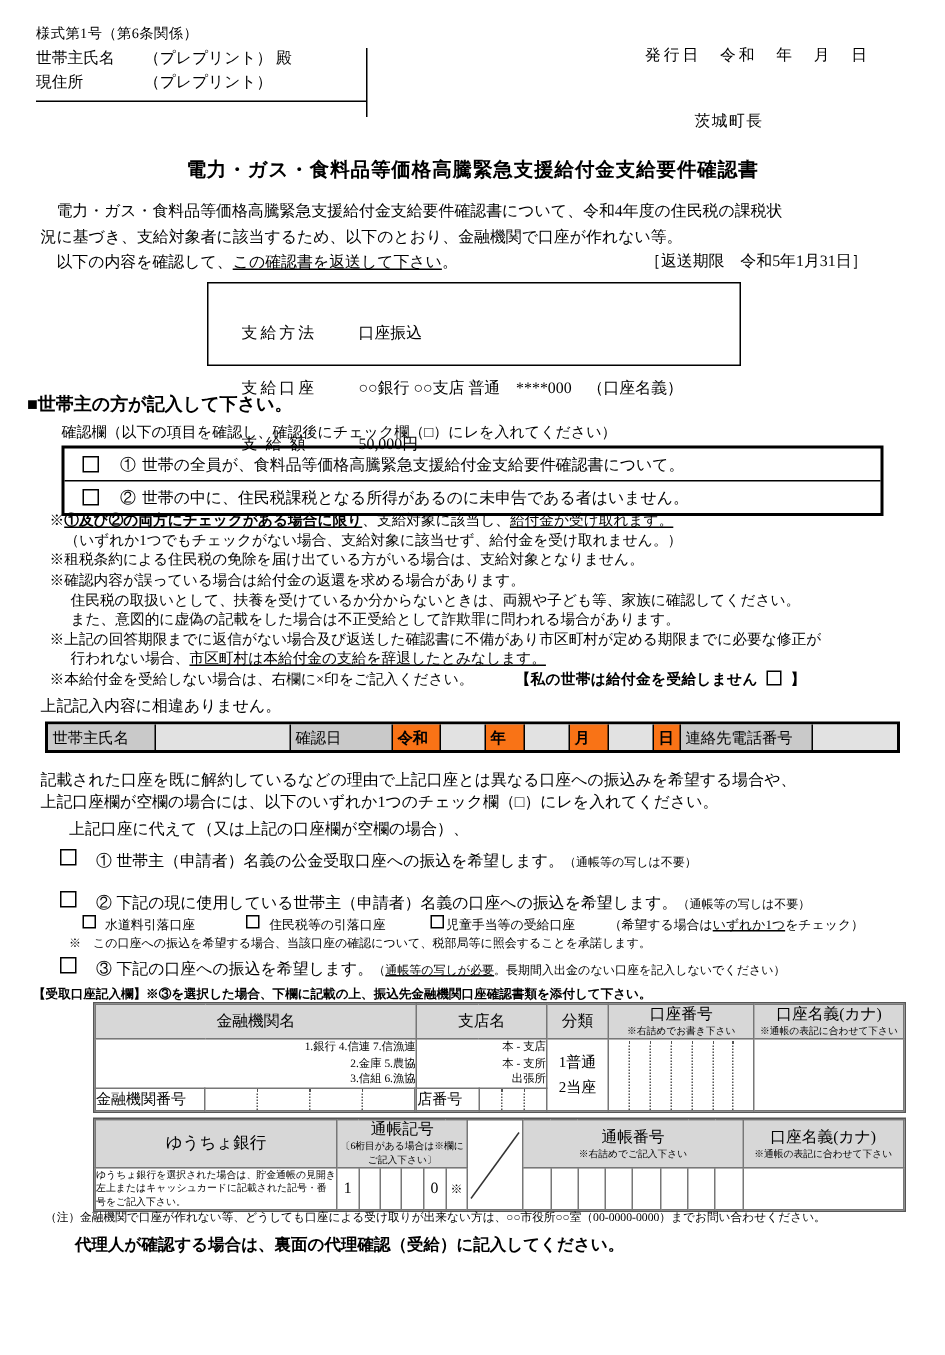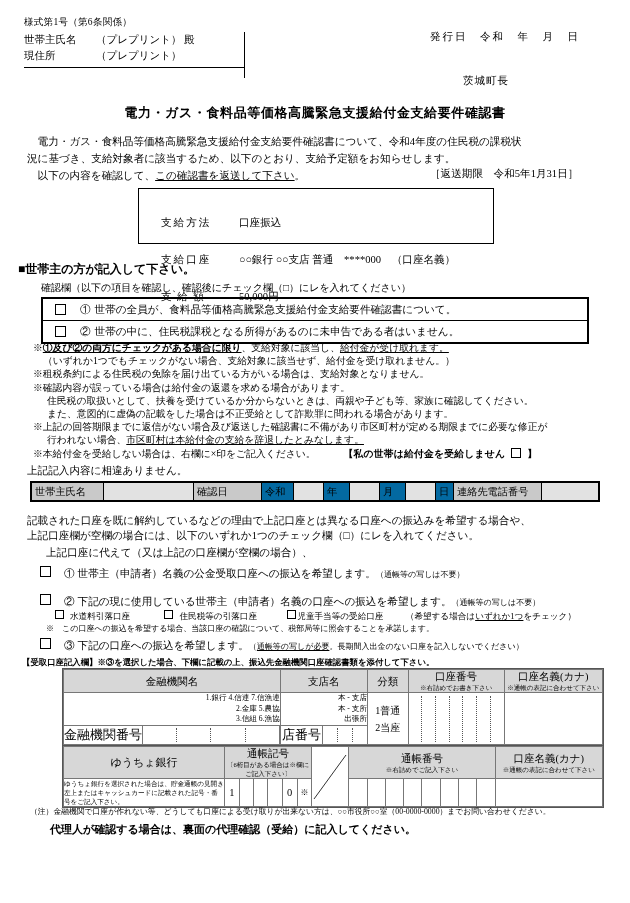--- a/index.html
+++ b/index.html
@@ -183,21 +183,21 @@
     display: flex;
     align-items: center;
     height: 100%;
     box-sizing: border-box;
     border-right: 1px solid #000;
     padding: 0 3px;
   }
   .sig-table .c:last-child { border-right: none; }
   .sig-table .gray { background: #c9c9c9; }
   .sig-table .lgray { background: #e2e2e2; }
-  .sig-table .wht { background: #0369a1; }
+  .sig-table .wht { background: #f97316; font-weight: bold; }
 
   
   .alt-lead {
     position: absolute;
     left: 27px; top: 513px;
     font-size: 10.6px;
     line-height: 15px;
   }
   .alt-sub {
     position: absolute;
@@ -282,24 +282,23 @@
     line-height: 17px;
   }
   .numgrid { display: flex; height: 100%; }
   .numgrid i {
     flex: 1;
     border-right: 1px dotted #555;
     font-style: normal;
   }
   .numgrid i:last-child { border-right: none; }
   .codelbl {
-    font-size: 13px;
+    font-size: 10px;
     padding-left: 2px;
     white-space: nowrap;
-    text-align: center;
   }
   .yucho-name {
     text-align: center;
     font-size: 11px;
   }
   .yucho-note {
     font-size: 6.6px;
     line-height: 9px;
     padding: 2px 3px;
   }
@@ -345,21 +344,21 @@
     </div>
   </div>
   <div class="vline"></div>
 
   <div class="issue-date">発行日　令和　年　月　日</div>
   <div class="issuer">茨城町長</div>
   <div class="doc-title">電力・ガス・食料品等価格高騰緊急支援給付金支給要件確認書</div>
 
   <div class="intro">
     <p class="ind">電力・ガス・食料品等価格高騰緊急支援給付金支給要件確認書について、令和4年度の住民税の課税状</p>
-    <p>況に基づき、支給対象者に該当するため、以下のとおり、支給予定額をお知らせします。</p>
+    <p>況に基づき、支給対象者に該当するため、以下のとおり、金融機関で口座が作れない等。</p>
     <p class="ind"><span>以下の内容を確認して、</span><span class="u">この確認書を返送して下さい</span><span>。</span></p>
   </div>
   <div class="deadline">［返送期限　令和5年1月31日］</div>
 
   <div class="pay-box">
     <div class="pr">
       <span class="pl">支給方法</span>
       <span>口座振込</span>
     </div>
     <div class="pr">

